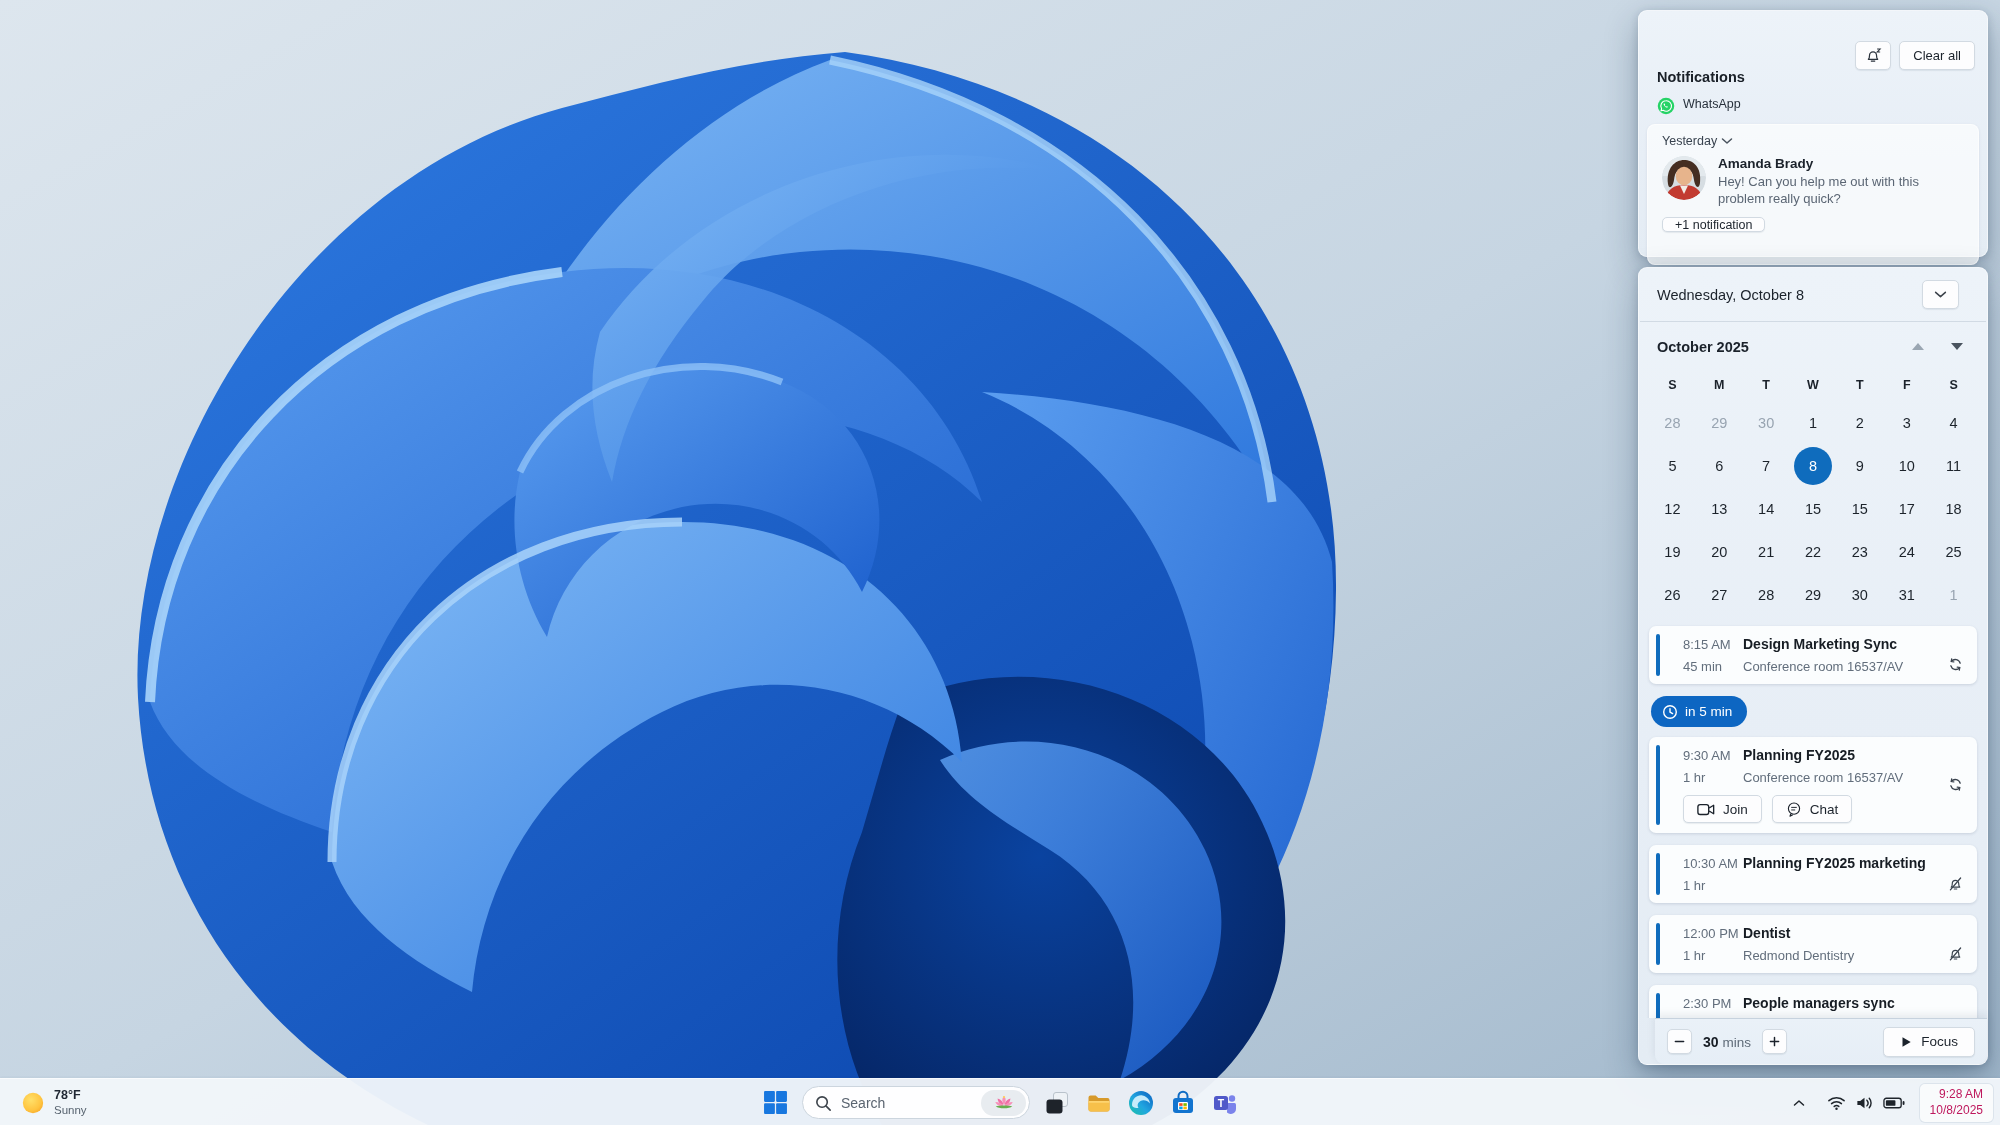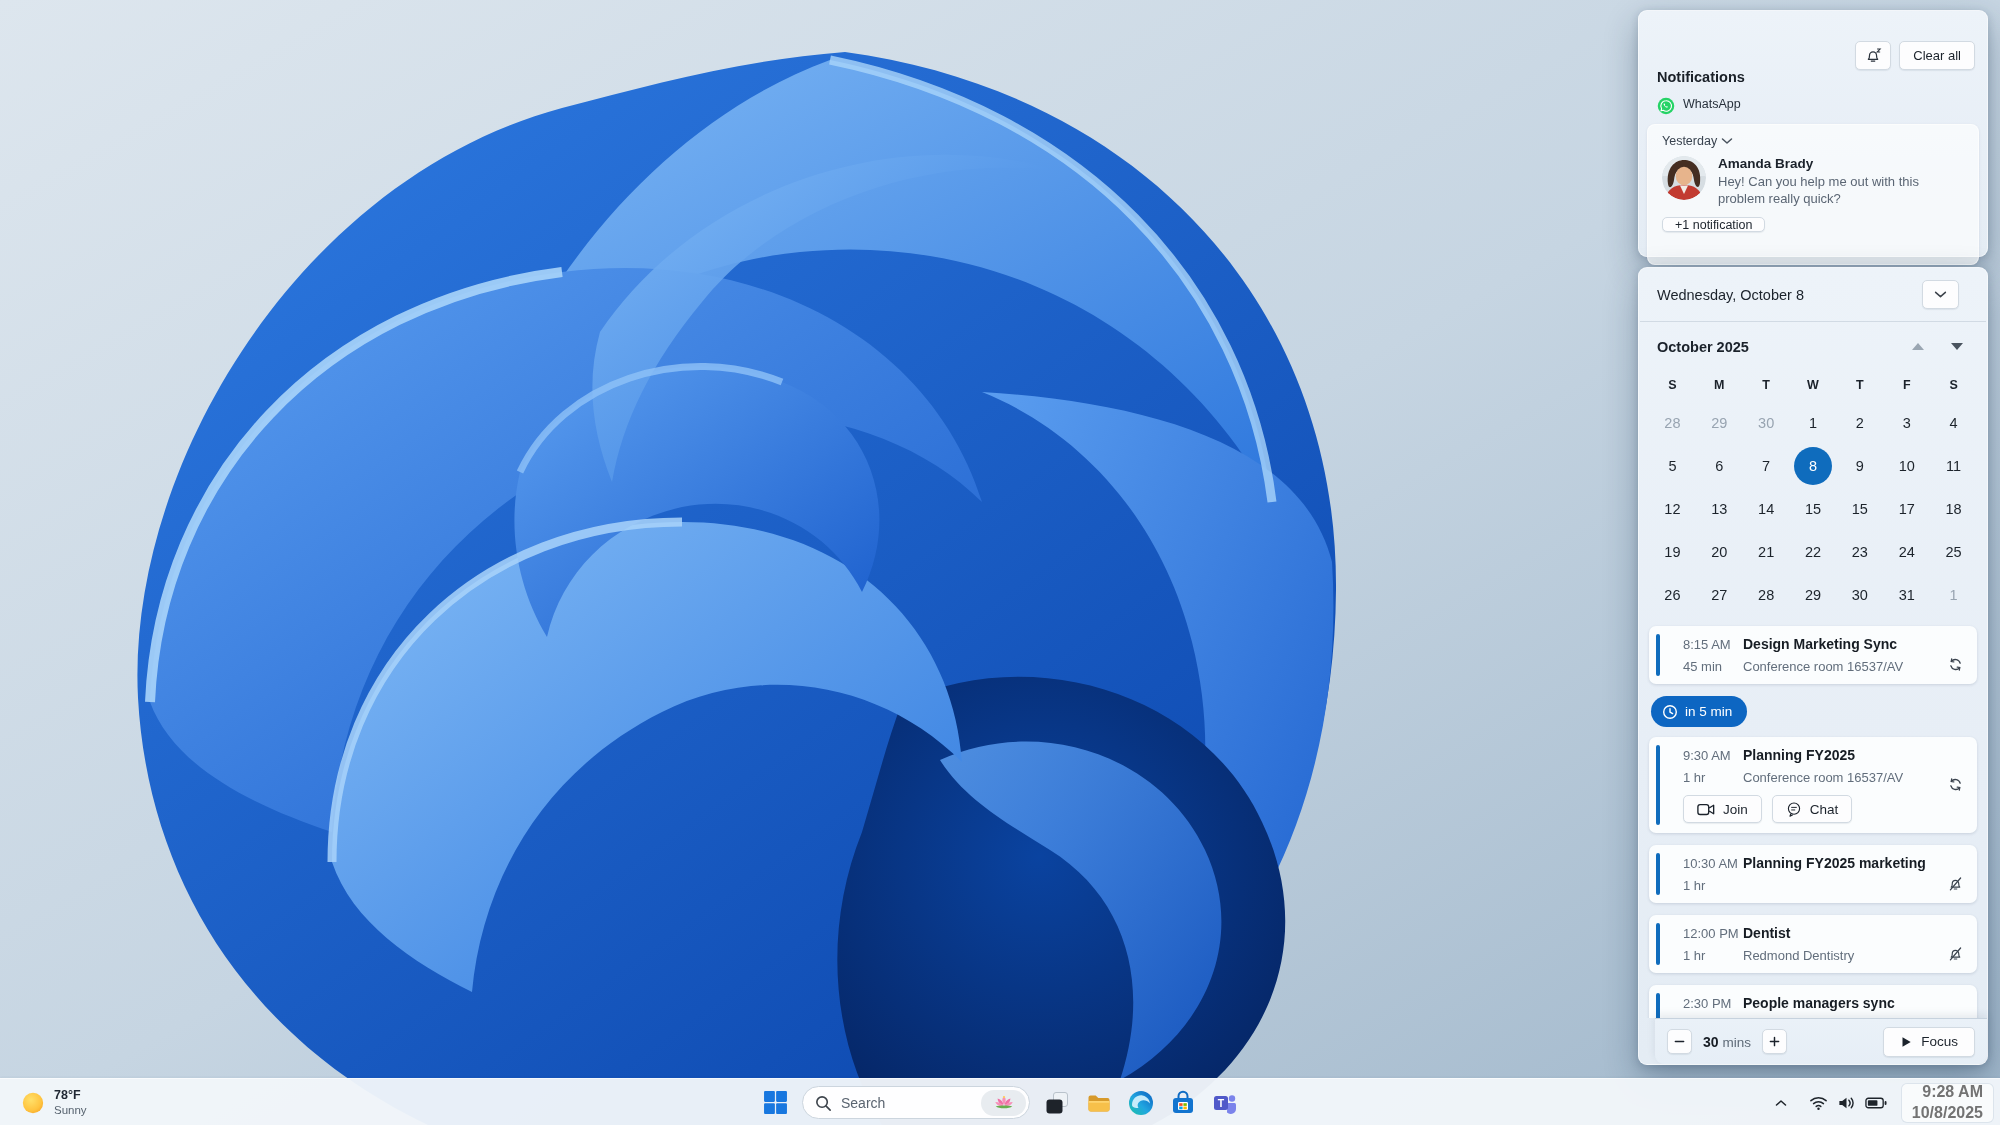--- a/index.html
+++ b/index.html
@@ -141,21 +141,21 @@
   .search-mag { position:absolute; left:11px; top:7px; }
   .lotus-chip { position:absolute; right:3px; top:3px; width:45px; height:26px; border-radius:13px; background:#e8ecf0; display:flex; align-items:center; justify-content:center; }
   .tray { position:absolute; right:6px; top:0; height:47px; display:flex; align-items:center; gap:5px; }
   .tray-chevron { width:28px; height:34px; border-radius:5px; display:flex; align-items:center; justify-content:center; }
   .tray-group { height:36px; display:flex; align-items:center; gap:9px; padding:0 9px; border-radius:5px; }
   .clock-block {
     height:40px; padding:4px 10px; border-radius:6px; text-align:right;
     background:rgba(252,253,254,.75); border:1px solid rgba(208,218,228,.7);
     display:flex; flex-direction:column; justify-content:center;
   }
-  .clock-time, .clock-date { font-size:16px; color:#737373; line-height:1.3;font-weight:bold; }
+  .clock-time, .clock-date { font-size:12px; color:#be185d; line-height:1.3; }
 </style>
 </head>
 <body>
 
 <div class="wallpaper">
   <svg width="2000" height="1125" viewBox="0 0 2000 1125" preserveAspectRatio="none">
     <defs>
       <linearGradient id="bgG" x1="0" y1="0" x2="1" y2="1">
         <stop offset="0" stop-color="#dde6ee"></stop>
           <stop offset=".5" stop-color="#c6d5e2"></stop>

